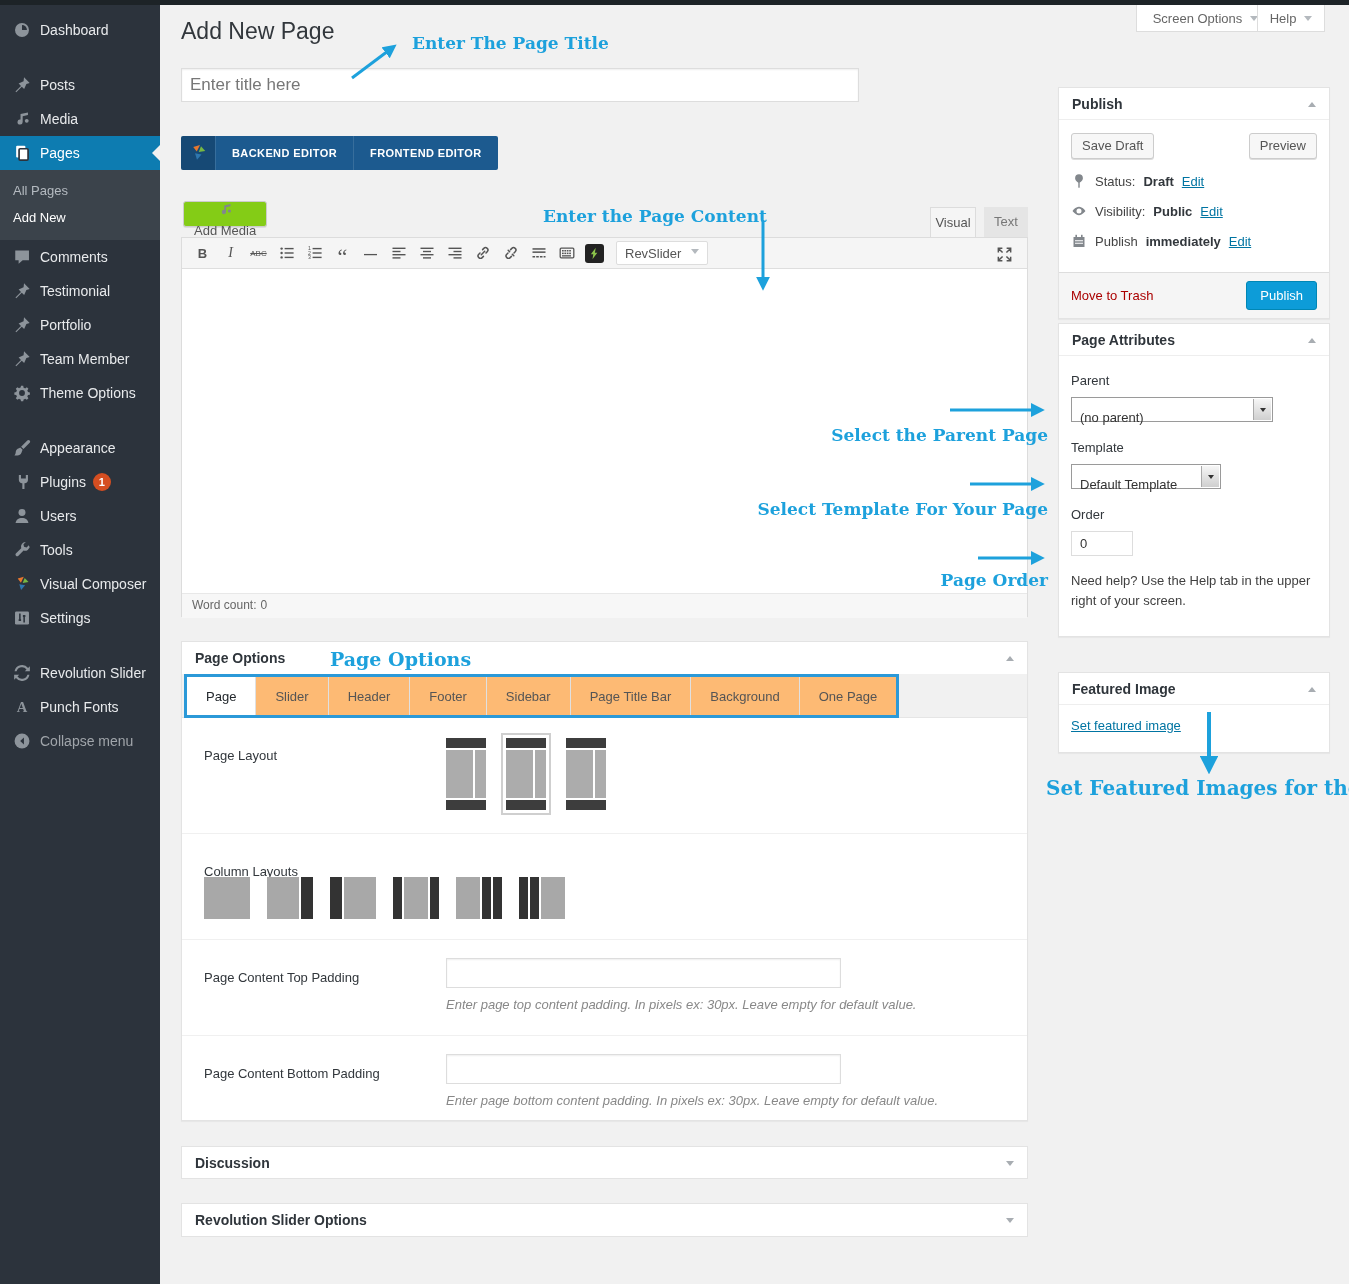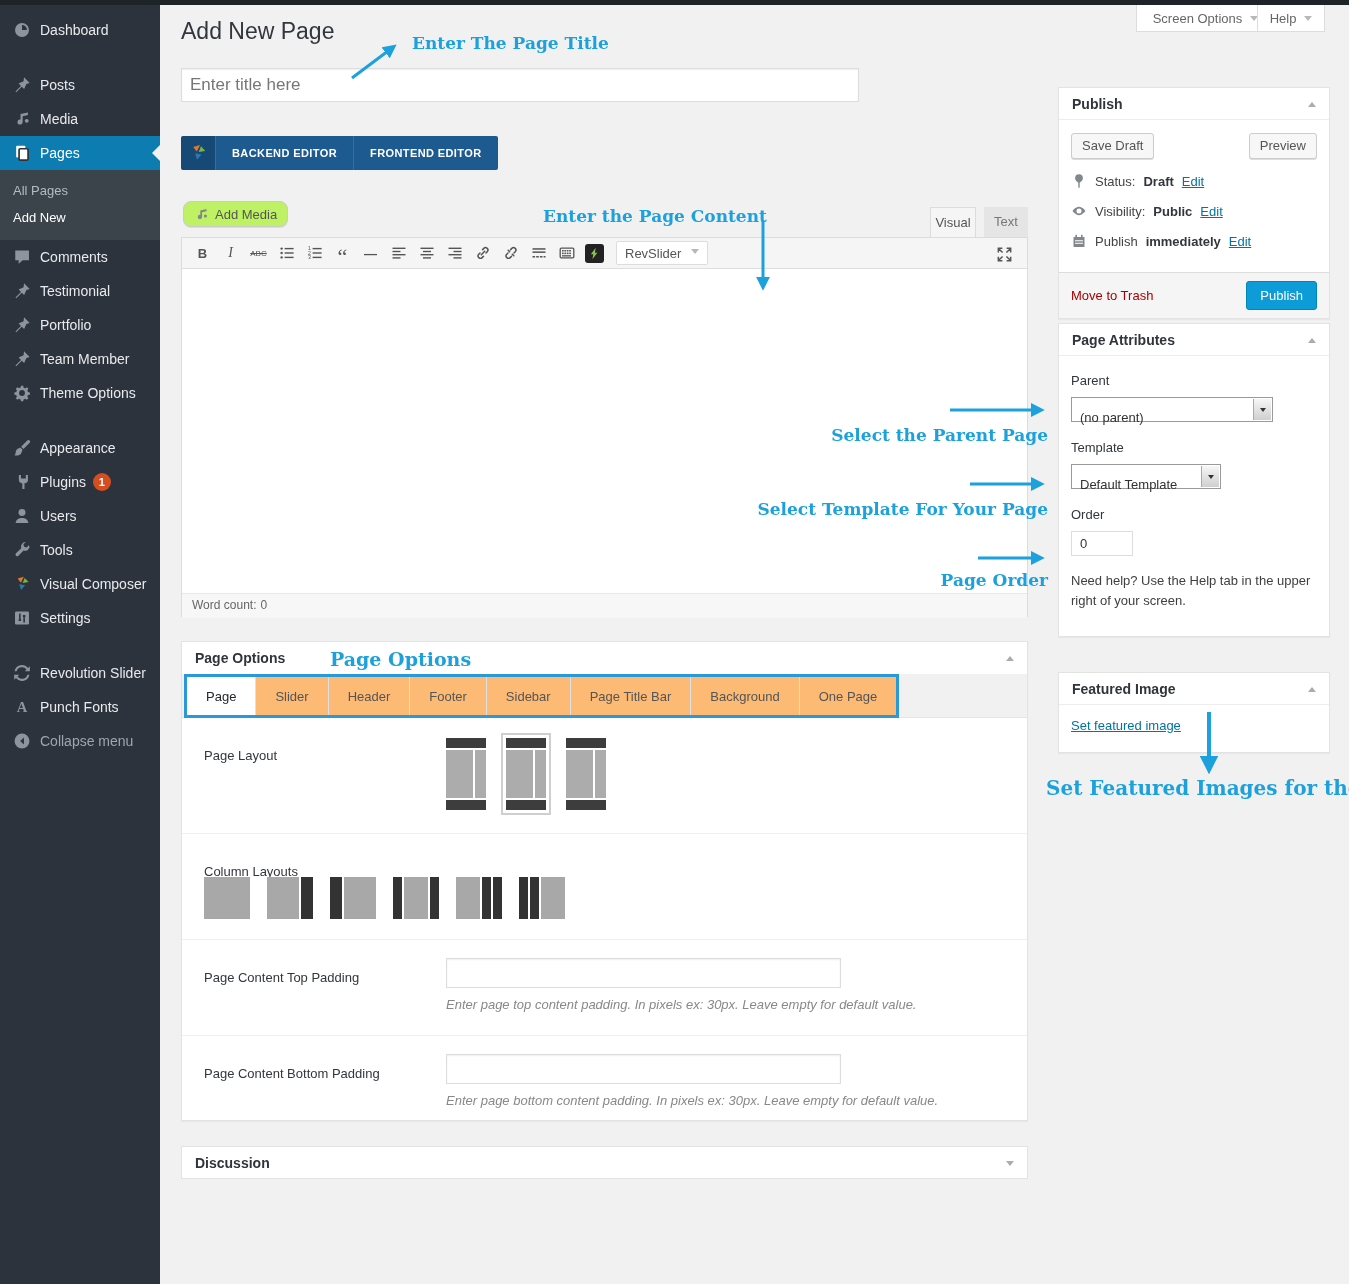--- a/index.html
+++ b/index.html
@@ -36,22 +36,22 @@
       border:1px solid #ddd;box-shadow:inset 0 1px 2px rgba(0,0,0,.07);font-size:17px;padding:3px 8px;
       color:#32373c;font-family:"Liberation Sans",sans-serif;background:#fff;}
   .title-input::placeholder{color:#777;}
   
   .vcbar{position:absolute;left:181px;top:136px;height:34px;display:inline-flex;background:#1c5a8f;color:#fff;border-radius:2px;overflow:hidden;}
   .vclogo{width:34px;display:flex;align-items:center;justify-content:center;background:rgba(0,0,0,.18);}
   .vcbtn{padding:0 16px;line-height:34px;font-size:11px;font-weight:bold;letter-spacing:.4px;
       border-left:1px solid rgba(255,255,255,.12);cursor:pointer;}
   
   .addmedia{position:absolute;left:183px;top:201px;height:26px;display:inline-flex;align-items:center;gap:6px;
-      background:#bef264;border:1px solid #ccc;border-radius:8px;padding:0 10px;font-size:13px;color:#555;
-      font-family:"Liberation Sans",sans-serif;cursor:pointer;box-shadow:0 1px 0 #ddd;}
+      background:#84cc16;border:1px solid #ccc;border-radius:3px;padding:0 10px;font-size:13px;color:#555;
+      font-family:"Liberation Sans",sans-serif;cursor:pointer;box-shadow:0 1px 0 #ddd;flex-direction:column;}
   .addmedia .am-icon{color:#82878c;display:flex;}
   .wptab{position:absolute;height:30px;line-height:30px;text-align:center;font-size:13px;cursor:pointer;box-sizing:border-box;}
   .wptab.active{left:930px;top:207px;width:46px;background:#f5f5f5;border:1px solid #dcdcdc;border-bottom:none;color:#555;}
   .wptab.inactive{left:984px;top:207px;width:44px;background:#e5e5e5;color:#777;}
   
   .editor{position:absolute;left:181px;top:237px;width:847px;height:380px;background:#fff;
       border:1px solid #dcdcdc;box-sizing:border-box;}
   .etoolbar{height:31px;background:#f5f5f5;border-bottom:1px solid #dedede;display:flex;align-items:center;
       padding:0 8px;gap:3px;position:relative;box-sizing:border-box;}
   .tool{width:25px;height:24px;display:flex;align-items:center;justify-content:center;color:#555;cursor:pointer;border-radius:2px;}
@@ -637,20 +637,26 @@
       </div>
     </div>
   </div>
 
   <div class="cpanel" style="top:1146px;">
     <div class="bhead noline">
       <span>Discussion</span>
       <span class="tri down"></span>
     </div>
   </div>
+  <div class="cpanel" style="top:1203px;height:34px;">
+    <div class="bhead noline">
+      <span>Revolution Slider Options</span>
+      <span class="tri down"></span>
+    </div>
+  </div>
 
   <span class="ann" style="left:412px;top:33px;font-size:17px;">Enter The Page Title</span>
   <span class="ann" style="left:543px;top:206px;font-size:17px;">Enter the Page Content</span>
   <span class="ann" style="right:301px;top:425px;font-size:17px;">Select the Parent Page</span>
   <span class="ann" style="right:301px;top:499px;font-size:17px;">Select Template For Your Page</span>
   <span class="ann" style="right:301px;top:570px;font-size:17px;">Page Order</span>
   <span class="ann" style="left:1046px;top:776px;font-size:20px;">Set Featured Images for the Page</span>
   <span class="ann" style="left:330px;top:648px;font-size:19px;">Page Options</span>
 
   <svg class="arrow-svg" style="left:345px;top:40px;" width="60" height="44">

